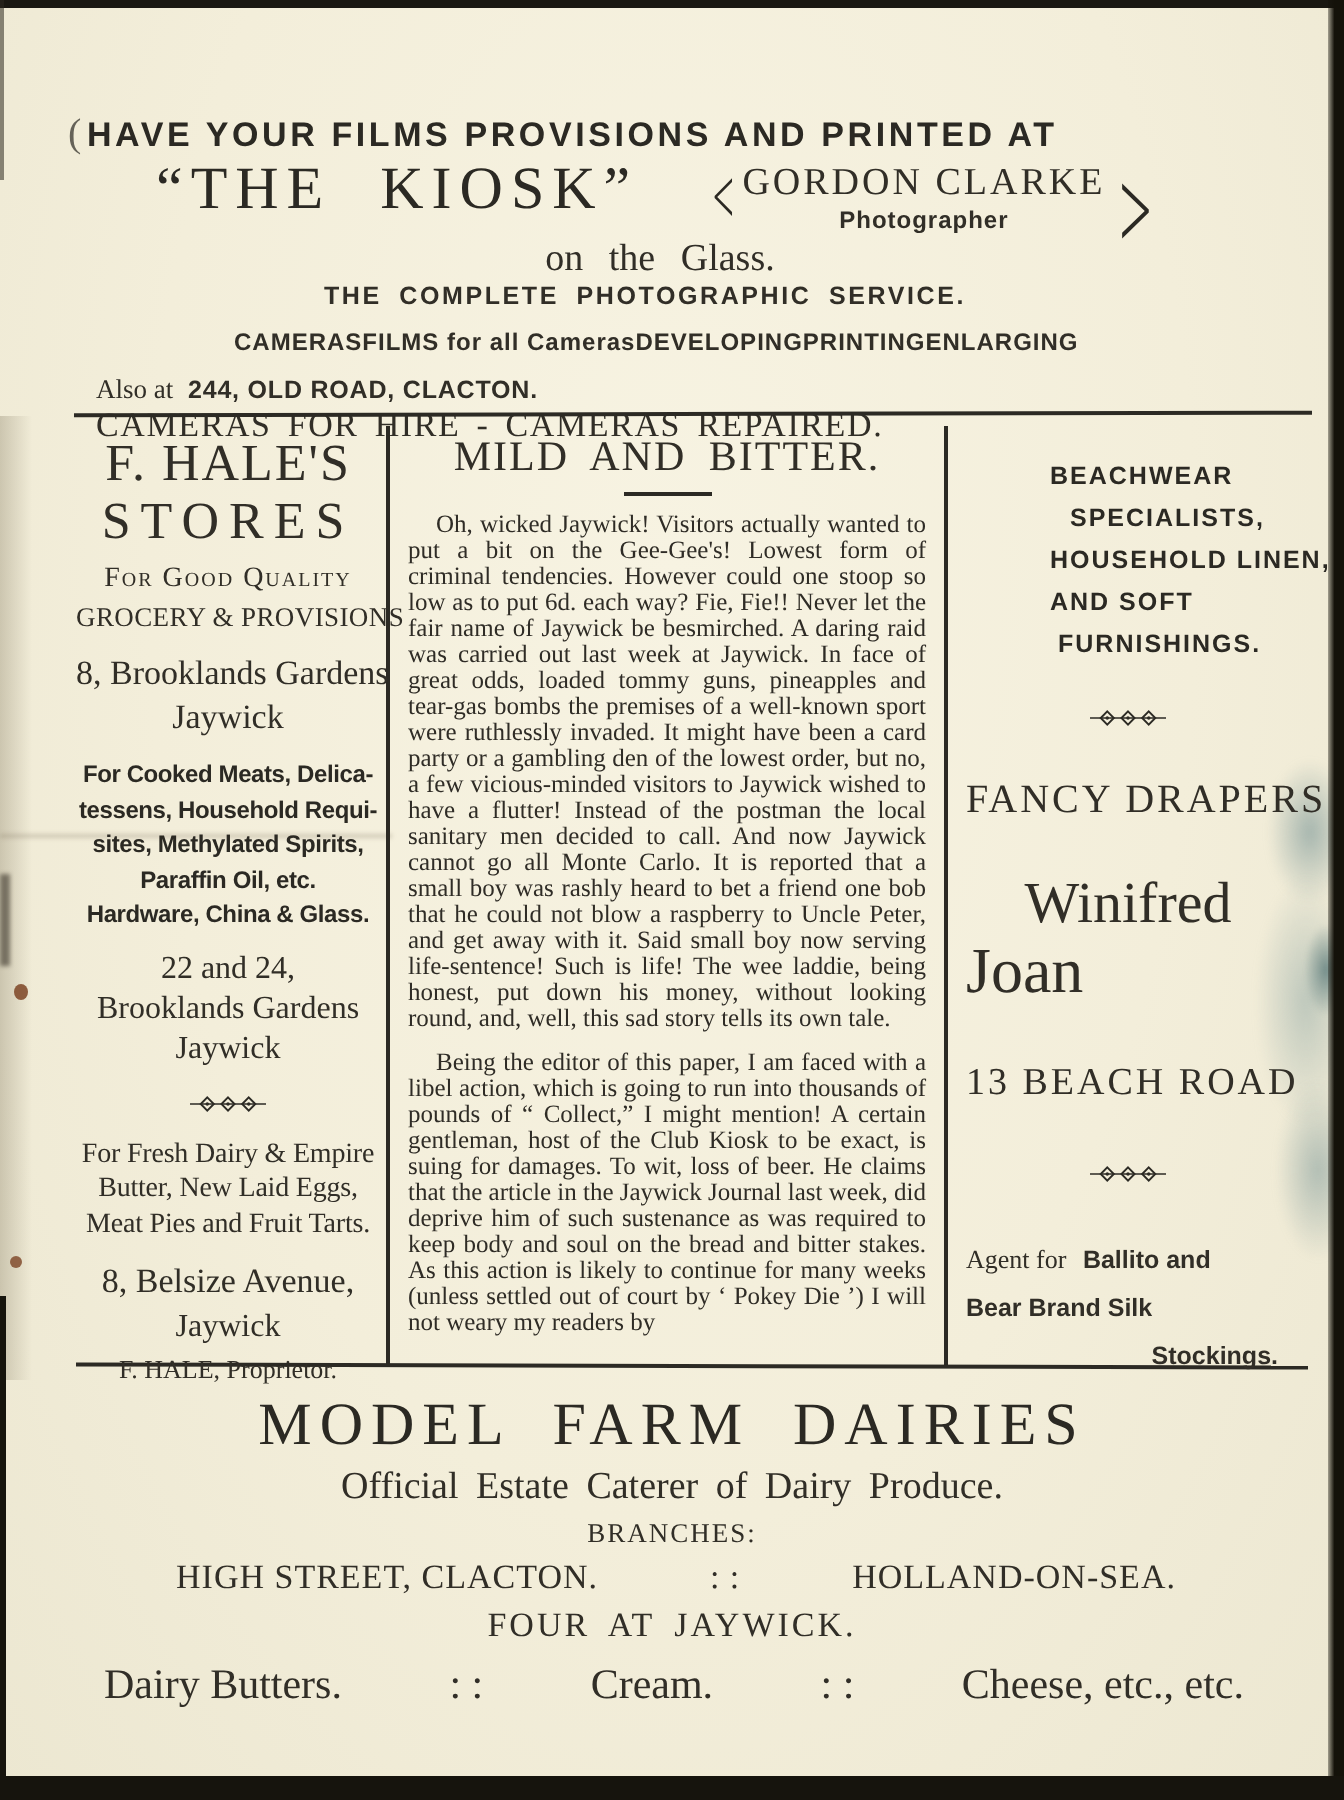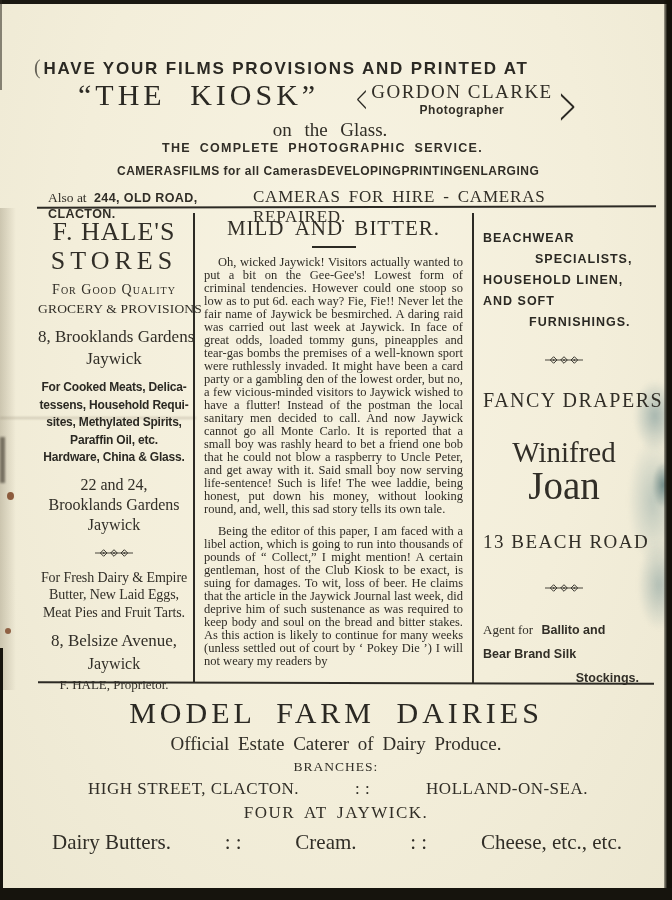--- a/index.html
+++ b/index.html
@@ -43,21 +43,21 @@
   .kiosk-name{left:78px;top:78px;font-size:30px;letter-spacing:4px;word-spacing:13px;color:#2b2923;}
   .gc-block{left:352px;top:82px;display:flex;align-items:flex-start;}
   .brk{display:inline-block;font-weight:normal;color:#2b2923;}
   .brk-l{font-size:34px;transform:scale(.55,1.15);transform-origin:center top;margin-top:-4px;}
   .brk-r{font-size:52px;transform:scale(.55,1.1);transform-origin:center top;margin-top:-8px;}
   .gc-name{font-size:19px;letter-spacing:1.5px;line-height:20px;}
   .gc-title{font-size:12px;text-align:center;margin-top:1px;letter-spacing:.5px;}
   .h-front{left:0;top:119px;width:660px;text-align:center;font-size:19px;word-spacing:8px;}
   .h-tagline{left:0;top:141px;width:645px;text-align:center;font-size:12.5px;letter-spacing:1.3px;word-spacing:4px;}
   .services-row{left:72px;top:164px;width:560px;display:flex;justify-content:flex-start;font-size:12px;letter-spacing:.5px;margin-left:45px;}
-  .also-row{left:48px;top:187px;width:570px;display:flex;justify-content:space-between;align-items:baseline;}
+  .also-row{left:48px;top:187px;width:570px;display:flex;justify-content:space-between;align-items:baseline;flex-direction:column;}
   .also-left{font-size:13.5px;}
   .also-left .bold-part{font-size:12.5px;margin-left:4px;letter-spacing:.4px;}
   .hire{font-size:17px;letter-spacing:.8px;word-spacing:3px;}
 
   
   .hale{left:38px;top:218px;width:152px;text-align:center;}
   .hale-name{font-size:26px;line-height:28px;letter-spacing:1px;}
   .hale-stores{font-size:26px;line-height:30px;letter-spacing:5px;}
   .hale-quality{margin-top:5px;font-size:14px;font-variant:small-caps;letter-spacing:1px;line-height:17px;}
   .hale-grocery{margin-top:2px;font-size:13.5px;letter-spacing:.2px;line-height:18px;}
@@ -72,27 +72,27 @@
 
   
   .mid{left:204px;top:216px;width:259px;}
   .mid-title{text-align:center;font-size:21px;letter-spacing:1px;word-spacing:5px;line-height:24px;}
   .mid-title-rule{width:44px;height:2px;background:#2c2a24;margin:6px auto 0 auto;}
   .mid p{margin:8px 0 0 0;font-size:12.5px;line-height:13px;text-align:justify;text-indent:14px;color:#2f2c26;}
   .mid p + p{margin-top:9px;}
 
   
   .drap{left:483px;top:228px;width:162px;}
-  .drap-line{font-size:12.5px;letter-spacing:1px;line-height:21px;color:#2b2923;}
+  .drap-line{font-size:12.5px;letter-spacing:1px;line-height:21px;color:#2b2923;margin-left:42px;}
   .ind1{margin-left:52px;}
   .ind2{margin-left:46px;}
   .drap-orn1{margin-top:17px;text-align:center;}
   .drap-fancy{margin-top:21px;text-align:center;font-size:20px;letter-spacing:1.5px;}
   .drap-name1{margin-top:24px;text-align:center;font-size:29px;line-height:33px;}
-  .drap-name2{text-align:center;font-size:39px;line-height:33px;}
+  .drap-name2{text-align:left;font-size:32px;line-height:33px;}
   .drap-addr{margin-top:29px;text-align:left;font-size:19px;letter-spacing:1.5px;}
   .drap-orn2{margin-top:25px;text-align:center;}
   .drap-agent{margin-top:22px;font-size:13px;line-height:24px;}
   .drap-agent .bold-part{font-size:12.5px;margin-left:5px;}
   .drap-agent-l2{font-size:12.5px;line-height:24px;}
   .drap-agent-l3{font-size:12.5px;line-height:24px;text-align:right;padding-right:6px;}
 
   
   .dairy{left:36px;top:696px;width:600px;text-align:center;}
   .dairy-name{font-size:30px;line-height:34px;letter-spacing:4px;word-spacing:10px;color:#2b2923;}

